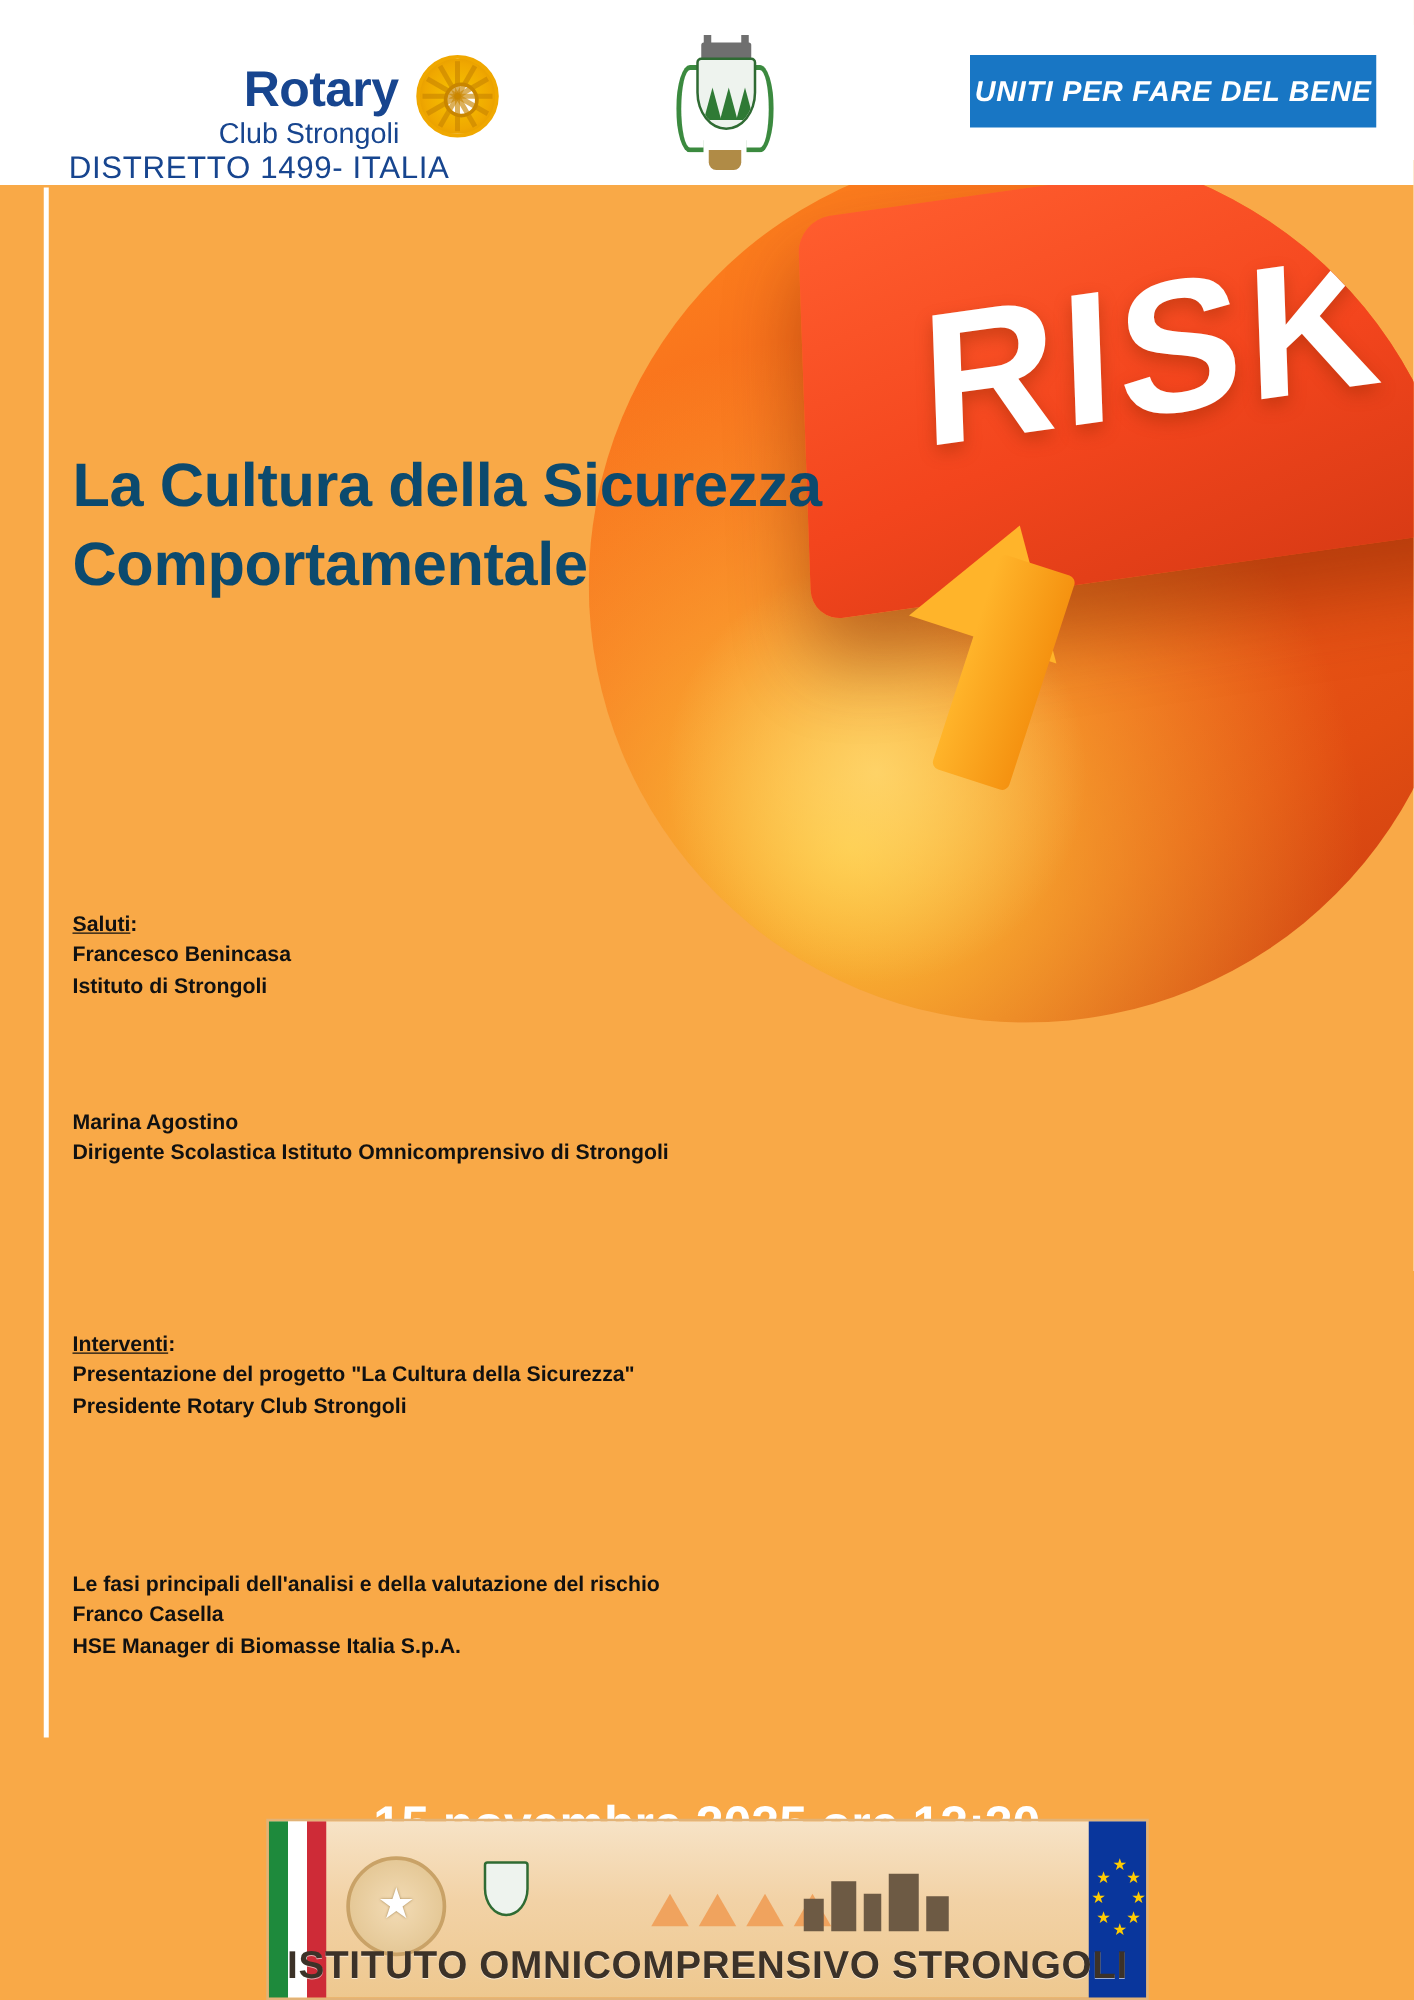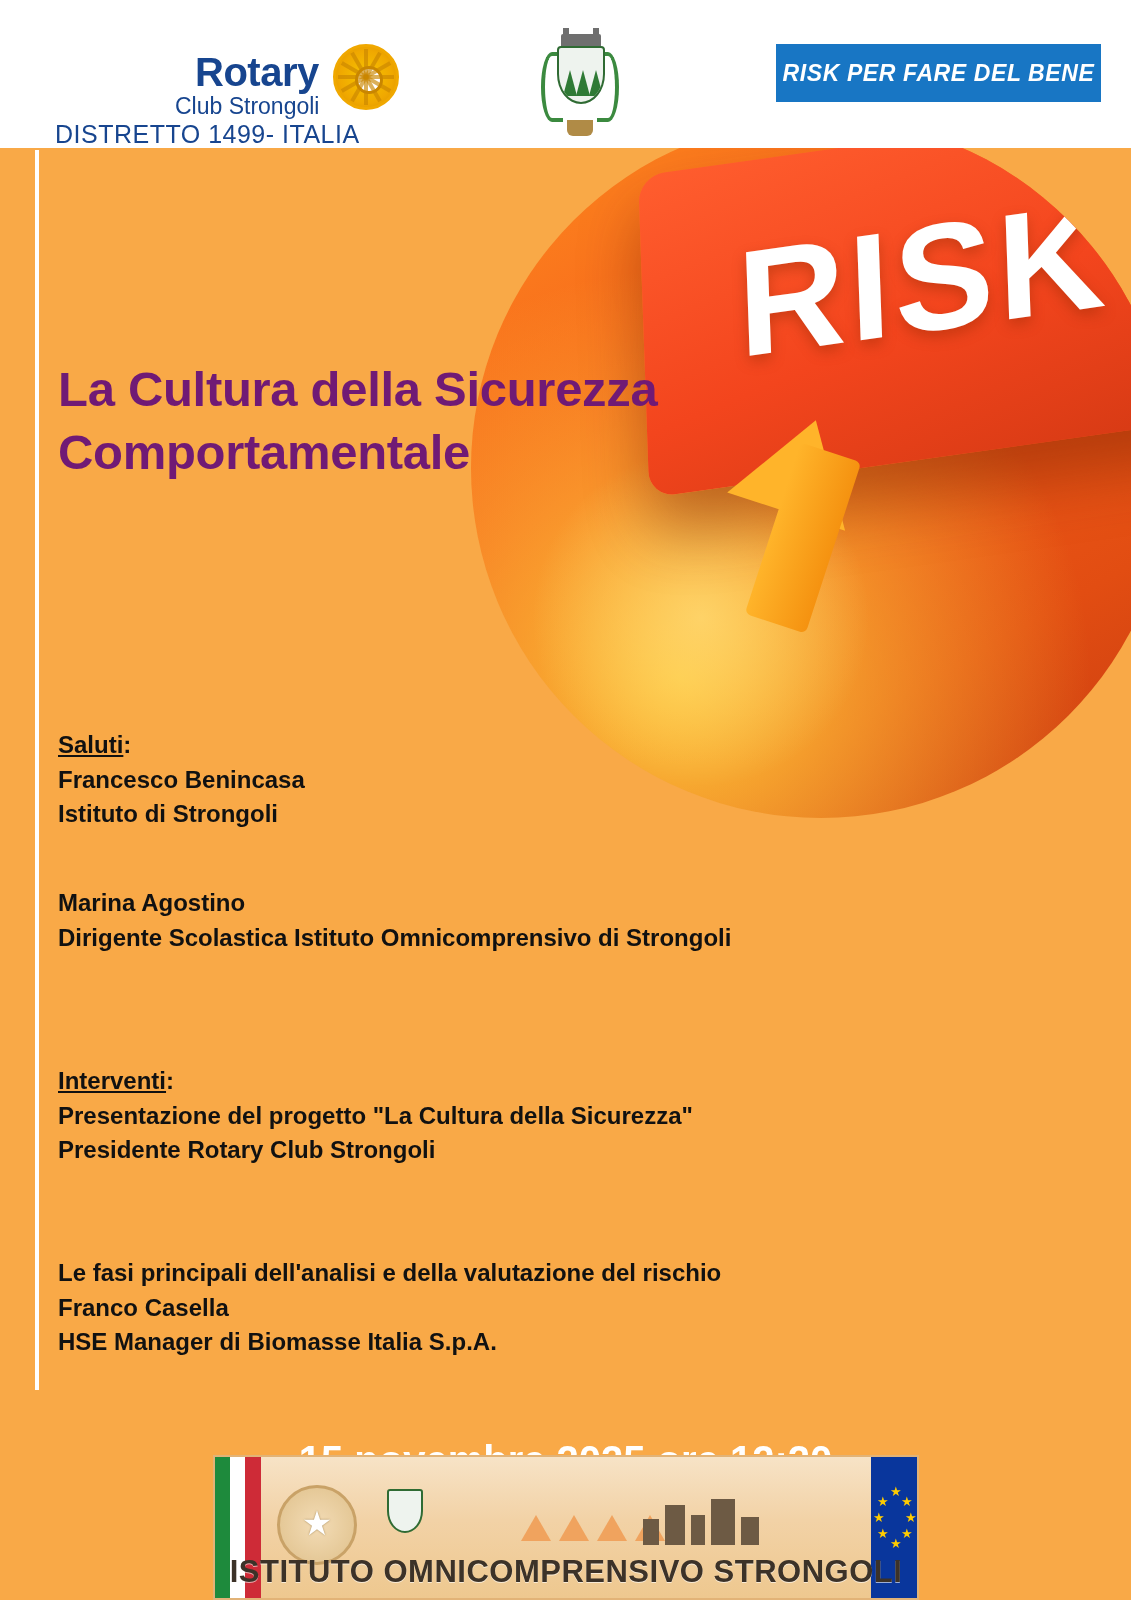--- a/index.html
+++ b/index.html
@@ -221,34 +221,34 @@
     left: 60px; top: 330px;
     width: 340px; height: 340px;
     background: radial-gradient(circle, rgba(255,220,120,.75) 0%, rgba(255,180,60,0) 70%);
   }
 
   
   .headline {
     position: absolute;
     left: 58px; top: 230px;
     width: 800px;
-    color: #701a75;
+    color: #0c4a6e;
     font-size: 49px;
     font-weight: bold;
     line-height: 1.28;
     letter-spacing: -0.3px;
     z-index: 3;
   }
 
   
   .block {
     position: absolute;
     left: 58px;
     color: #111111;
-    font-size: 24px;
+    font-size: 17px;
     font-weight: bold;
     line-height: 1.44;
     z-index: 3;
   }
   .block .lbl {
     text-decoration: underline;
   }
   #saluti-block { top: 600px; }
   #agostino-block { top: 758px; }
   #interventi-block { top: 936px; }
@@ -382,21 +382,21 @@
     <div class="crest-wreath-l"></div>
     <div class="crest-wreath-r"></div>
     <div class="crest-shield">
       <div class="tree" style="left:4px"></div>
       <div class="tree" style="left:17px"></div>
       <div class="tree" style="left:30px"></div>
     </div>
     <div class="crest-ribbon"></div>
   </div>
 
-  <div class="slogan">RISK PER FARE DEL BENE</div>
+  <div class="slogan">UNITI PER FARE DEL BENE</div>
 </div>
 
 <div class="poster">
 
   <div class="side-rule"></div>
 
   <div class="photo">
     <div class="glow"></div>
     <div class="risk-btn"></div>
     <div class="risk-text">RISK</div>

